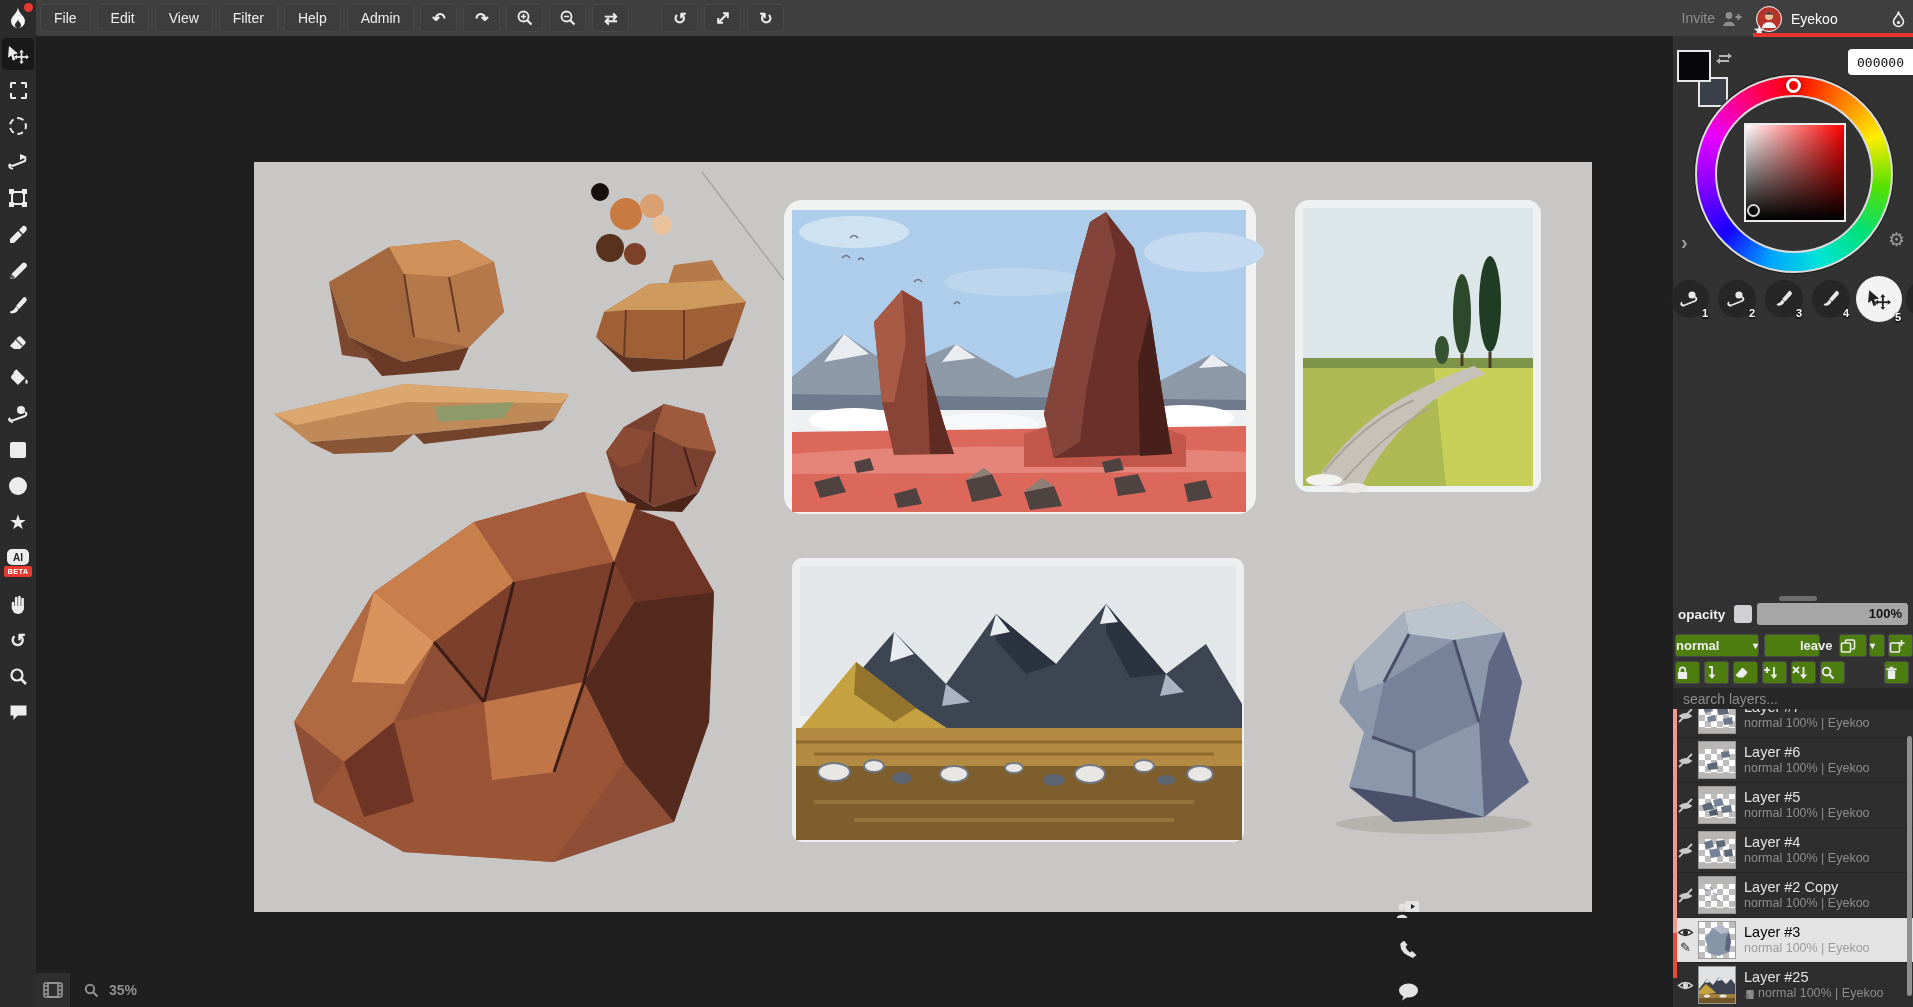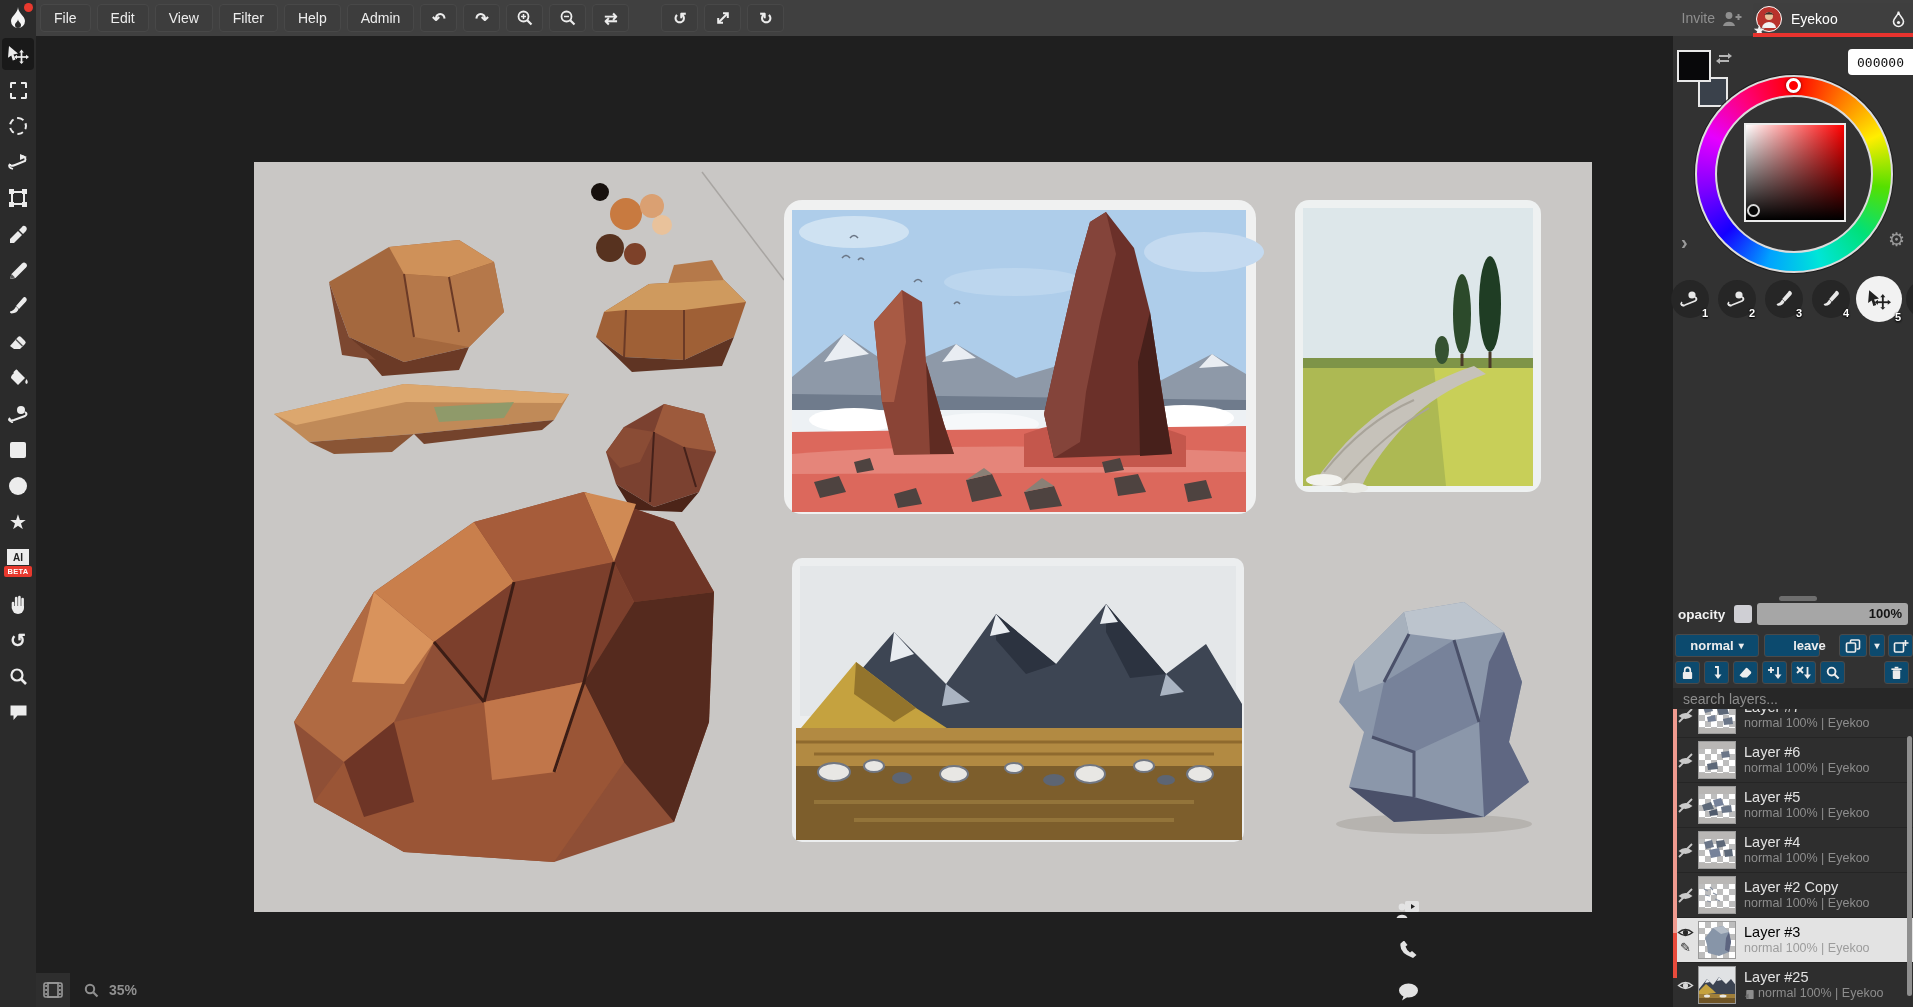--- a/index.html
+++ b/index.html
@@ -38,21 +38,21 @@
     color:#ececec;}
   .tool.active::before{content:"";position:absolute;left:2px;top:2px;right:2px;bottom:2px;
     background:#191919;border-radius:4px;}
   .tool > *{position:relative;z-index:1;}
   .sel-rect{width:17px;height:17px;border:2px dashed #ececec;border-radius:2px;}
   .sel-circ{width:18px;height:18px;border:2px dashed #ececec;border-radius:50%;}
   .shp-rect{width:16px;height:16px;background:#ececec;border-radius:2px;}
   .shp-circ{width:18px;height:18px;background:#ececec;border-radius:50%;}
   .tool-star{font-size:20px;line-height:1;color:#ececec;}
   .ai-wrap{display:flex;flex-direction:column;align-items:center;}
-  .ai-chip{width:22px;height:16px;background:#ececec;border-radius:0;color:#222;font-size:10px;
+  .ai-chip{width:22px;height:16px;background:#ececec;border-radius:5px;color:#222;font-size:10px;
     font-weight:bold;display:flex;align-items:center;justify-content:center;}
   .ai-badge{margin-top:1px;background:#e8392e;color:#fff;font-size:7.5px;font-weight:bold;
     padding:1px 3px;border-radius:2px;letter-spacing:.3px;}
   .glyph-tool{font-size:19px;font-weight:bold;}
 
   
   .workspace{position:absolute;left:36px;top:36px;right:240px;bottom:0;background:#1f1f1f;}
   .canvas{position:absolute;left:218px;top:126px;width:1338px;height:750px;background:#c9c7c5;z-index:5;}
   .canvas svg{display:block;}
 
@@ -94,22 +94,22 @@
   .bslot.active{background:#f2f2f2;color:#222;width:46px;height:46px;top:-2px;}
 
   .lhandle{position:absolute;left:106px;top:560px;width:38px;height:5px;border-radius:3px;background:#6e6e6e;}
   .oprow{position:absolute;left:5px;top:570px;width:230px;height:16px;display:flex;align-items:center;}
   .oplabel{color:#f0f0f0;font-size:13.5px;font-weight:bold;width:56px;}
   .optoggle{width:18px;height:18px;border-radius:3px;background:#cfcfd4;margin-right:5px;}
   .opslider{flex:1;height:22px;border-radius:3px;background:#a6a6a6;position:relative;}
   .opslider .val{position:absolute;right:6px;top:3px;color:#141414;font-size:13px;font-weight:bold;}
 
   .blendrow{position:absolute;left:2px;top:598px;width:238px;height:23px;display:flex;}
-  .sbtn{height:23px;background:#0c4a6e;border:1px solid #4a4a4a;border-radius:3px;color:#ededed;
-    font-size:13px;font-weight:bold;display:flex;align-items:center;justify-content:center;}
+  .sbtn{height:23px;background:#4d7c0f;border:1px solid #4a4a4a;border-radius:3px;color:#ededed;
+    font-size:13px;font-weight:bold;display:flex;align-items:center;justify-content:space-between;}
   .blend-btn{width:84px;gap:5px;}
   .leave-btn{width:56px;margin-left:5px;gap:3px;padding-left:32px;}
   .copy-btn{width:28px;margin-left:19px;}
   .caret-btn{width:16px;margin-left:2px;font-size:10px;}
   .addgrp-btn{width:25px;margin-left:3px;}
 
   .actrow{position:absolute;left:2px;top:625px;width:238px;height:23px;display:flex;}
   .actrow .sbtn{width:25px;margin-right:4px;font-size:12px;}
   .trash-btn{margin-left:auto;margin-right:1px;}
 

